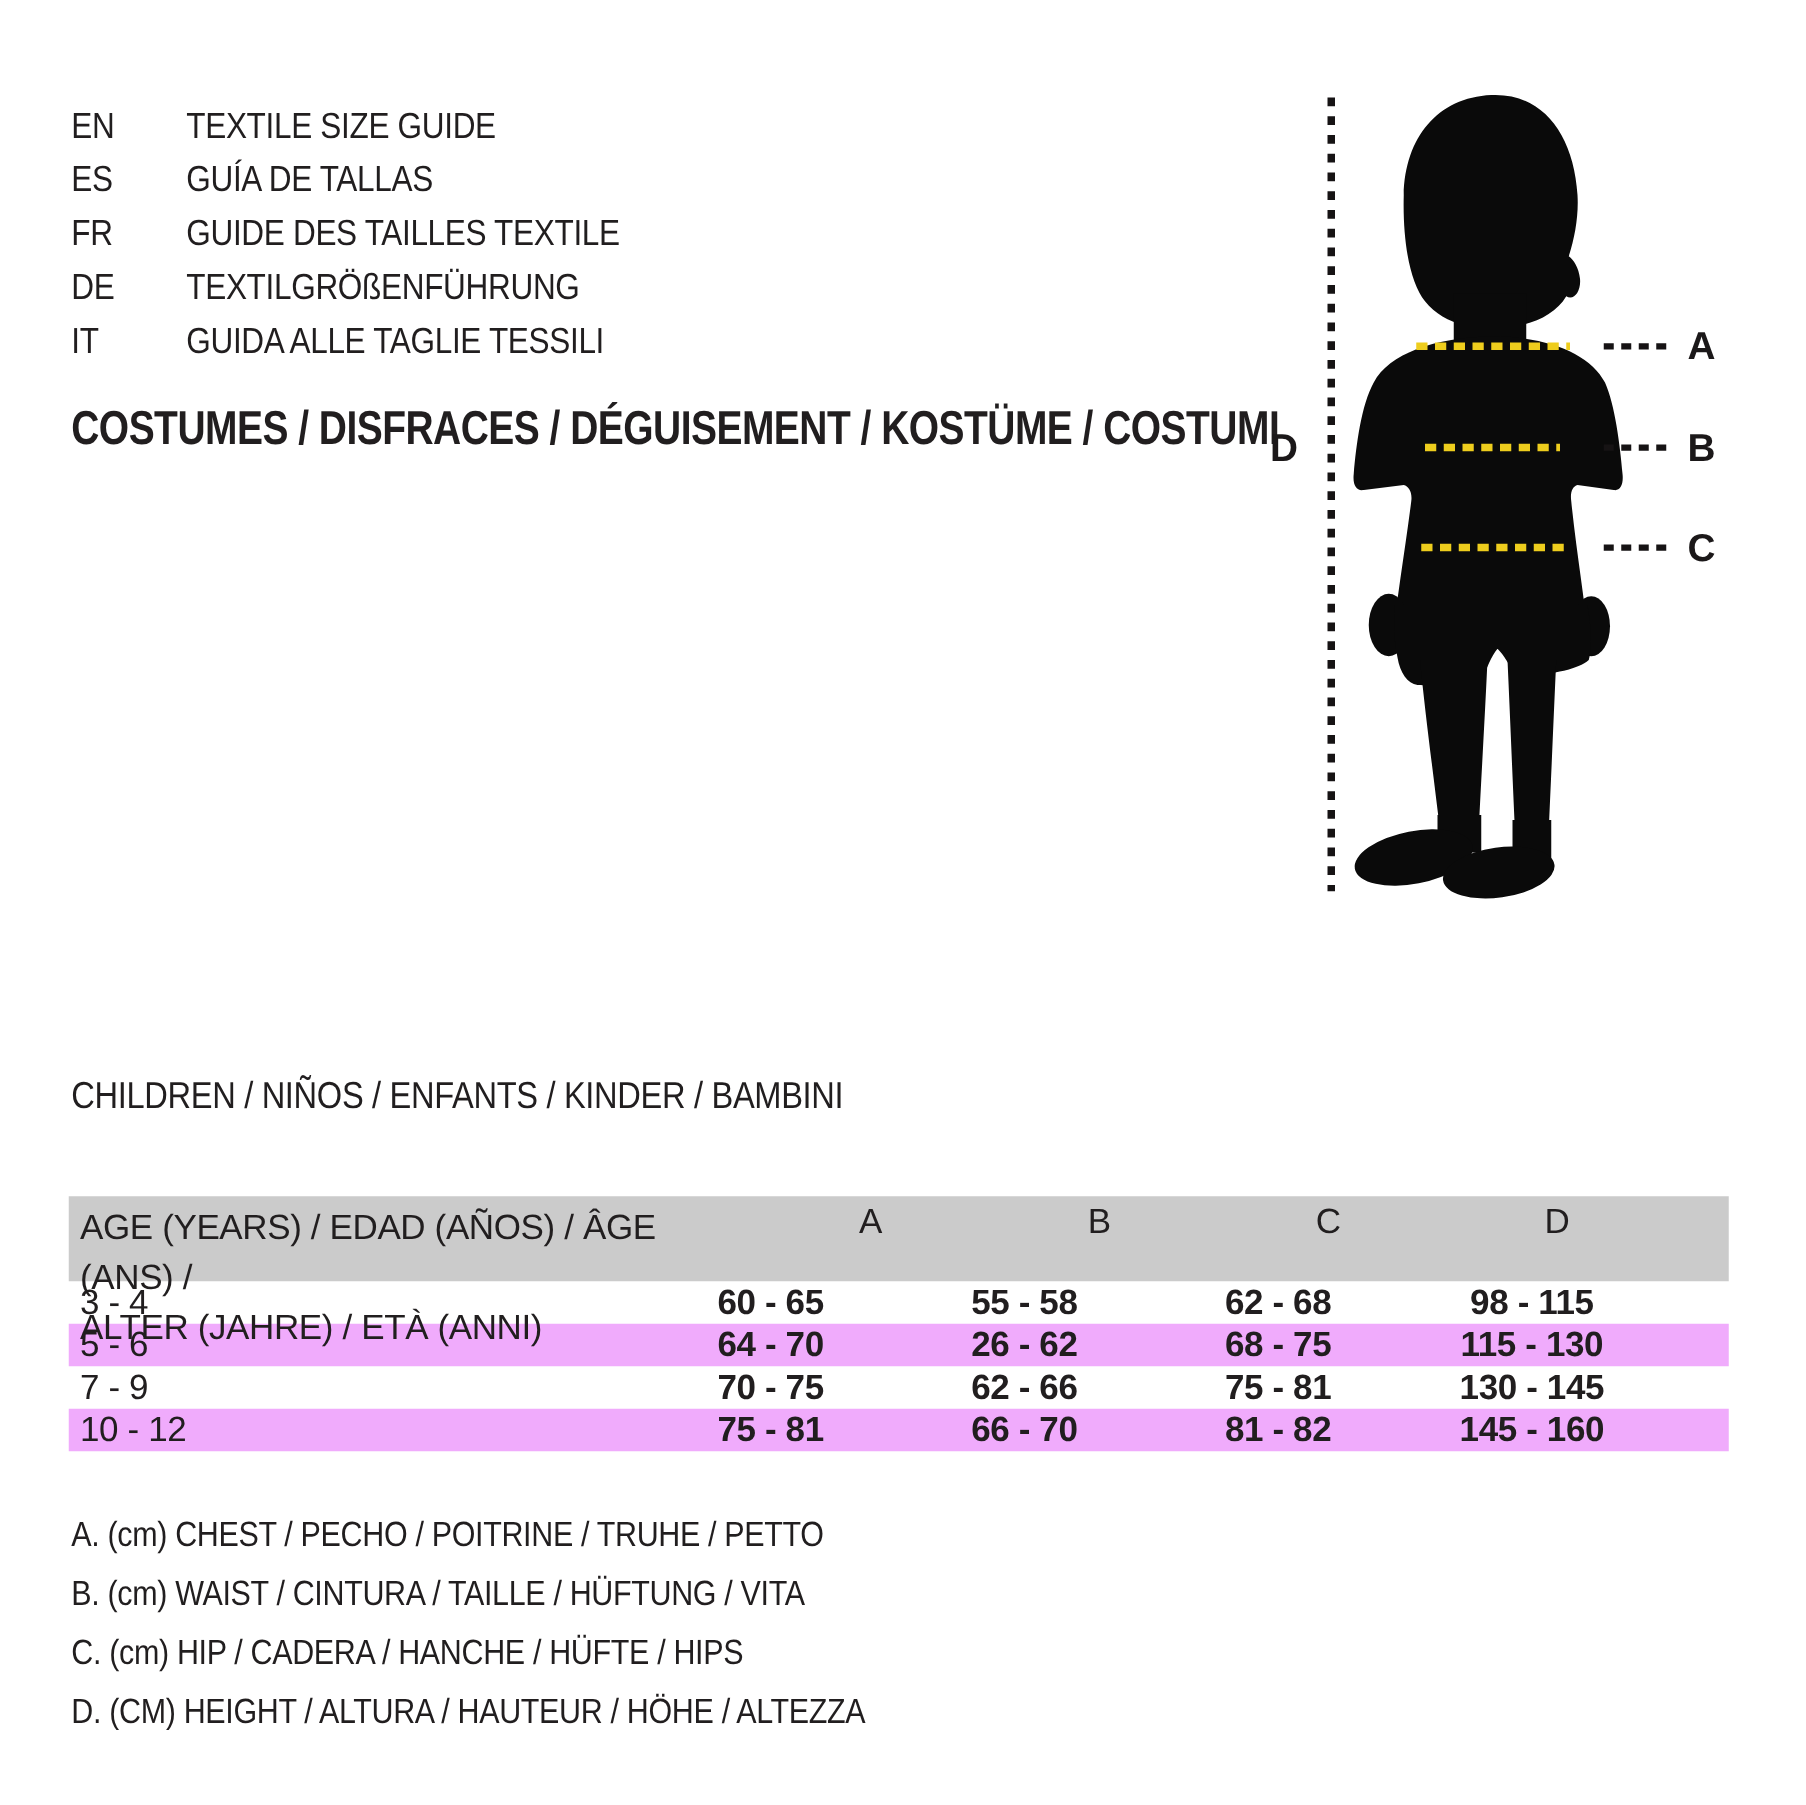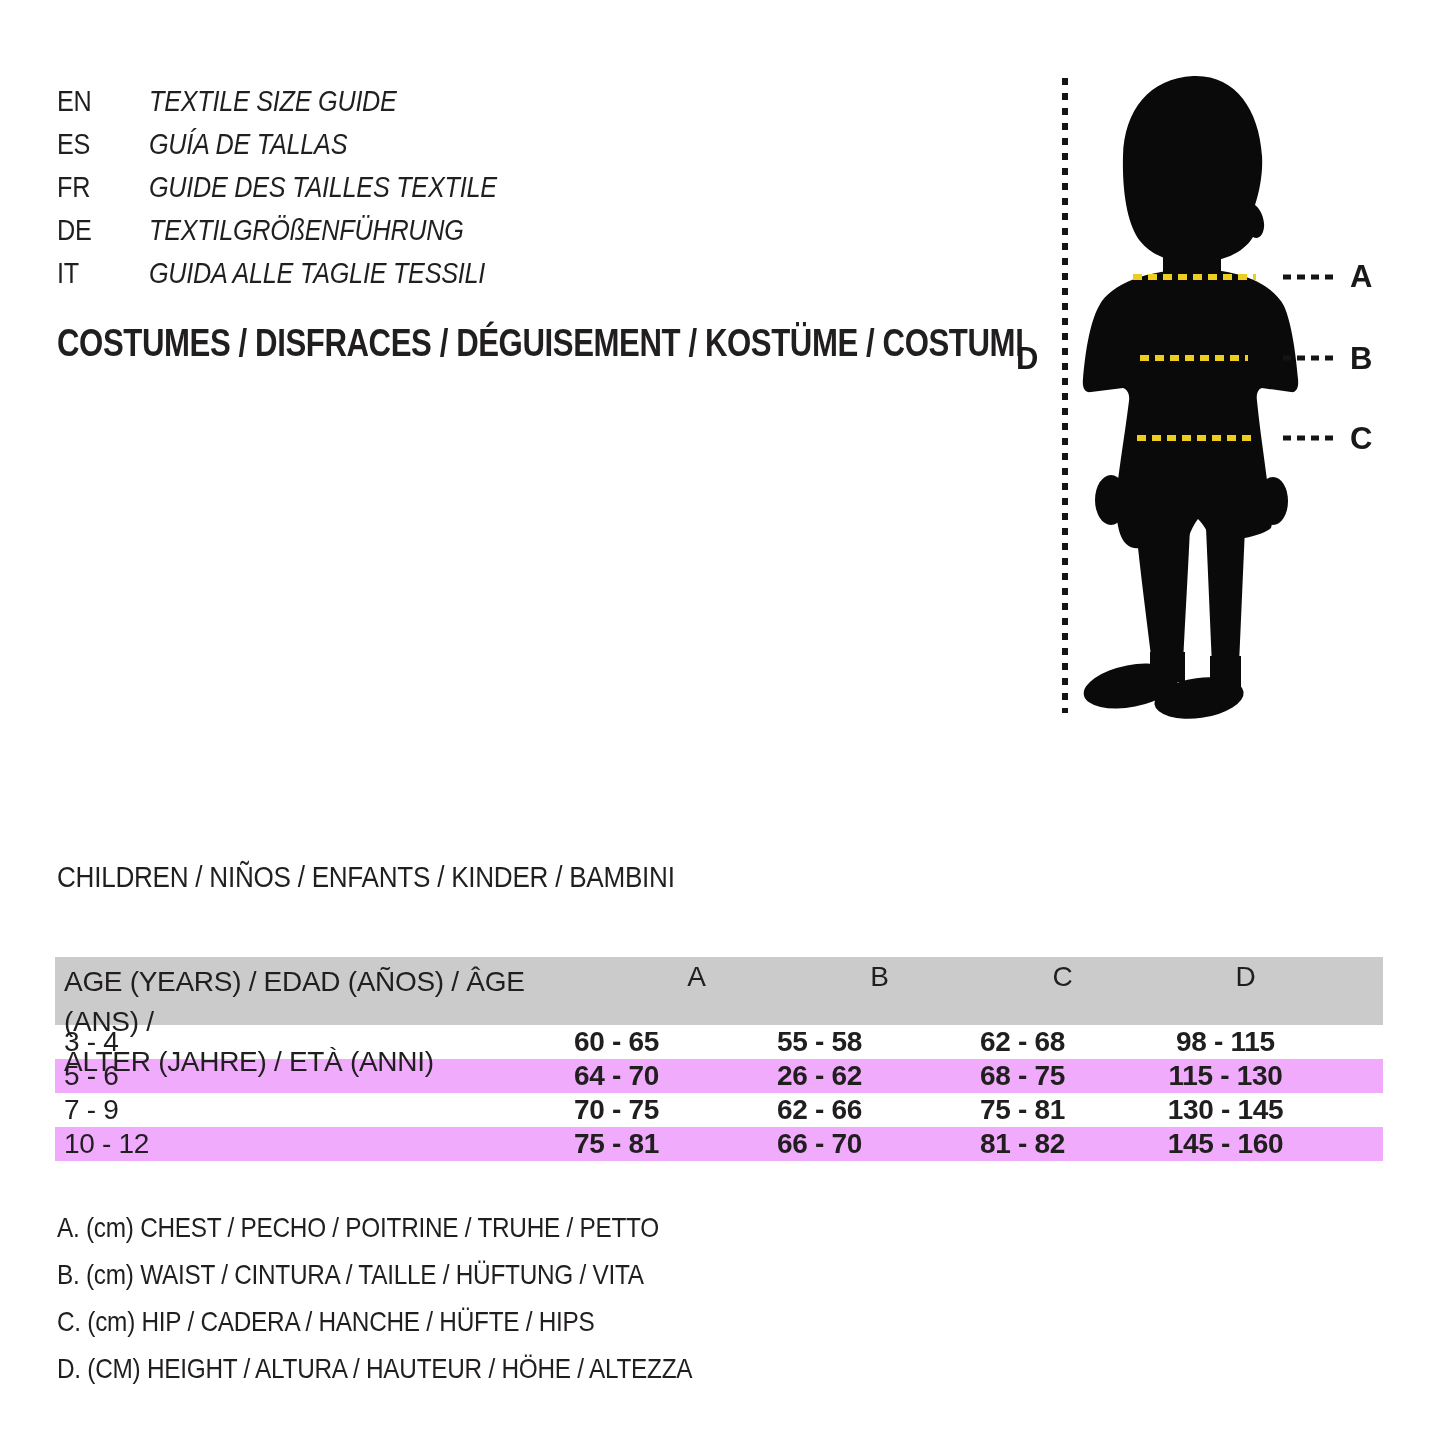--- a/index.html
+++ b/index.html
@@ -14,21 +14,21 @@
   }
   .page { position: relative; width: 1445px; height: 1444px; background: #ffffff; }
 
   .cond { display: inline-block; transform: scaleX(0.87); transform-origin: 0 50%; white-space: nowrap; }
   .cond-title { display: inline-block; transform: scaleX(0.82); transform-origin: 0 50%; white-space: nowrap; }
 
   
   .lang-block { position: absolute; left: 57px; top: 80px; }
   .lang-row { display: flex; height: 43px; align-items: center; font-size: 29px; letter-spacing: -0.3px; gap: 26px; }
   .lang-code { width: 66px; flex: 0 0 66px; }
-  .lang-label { flex: 1; font-style: italic; }
+  .lang-label { flex: 1; }
 
   
   .category-title {
     position: absolute; left: 57px; top: 322px;
     font-size: 38px; font-weight: 700; letter-spacing: -0.5px; white-space: nowrap;
   }
 
   
   .figure { position: absolute; left: 1000px; top: 60px; width: 445px; height: 670px; }
   .figure svg { display: block; width: 445px; height: 670px; }

